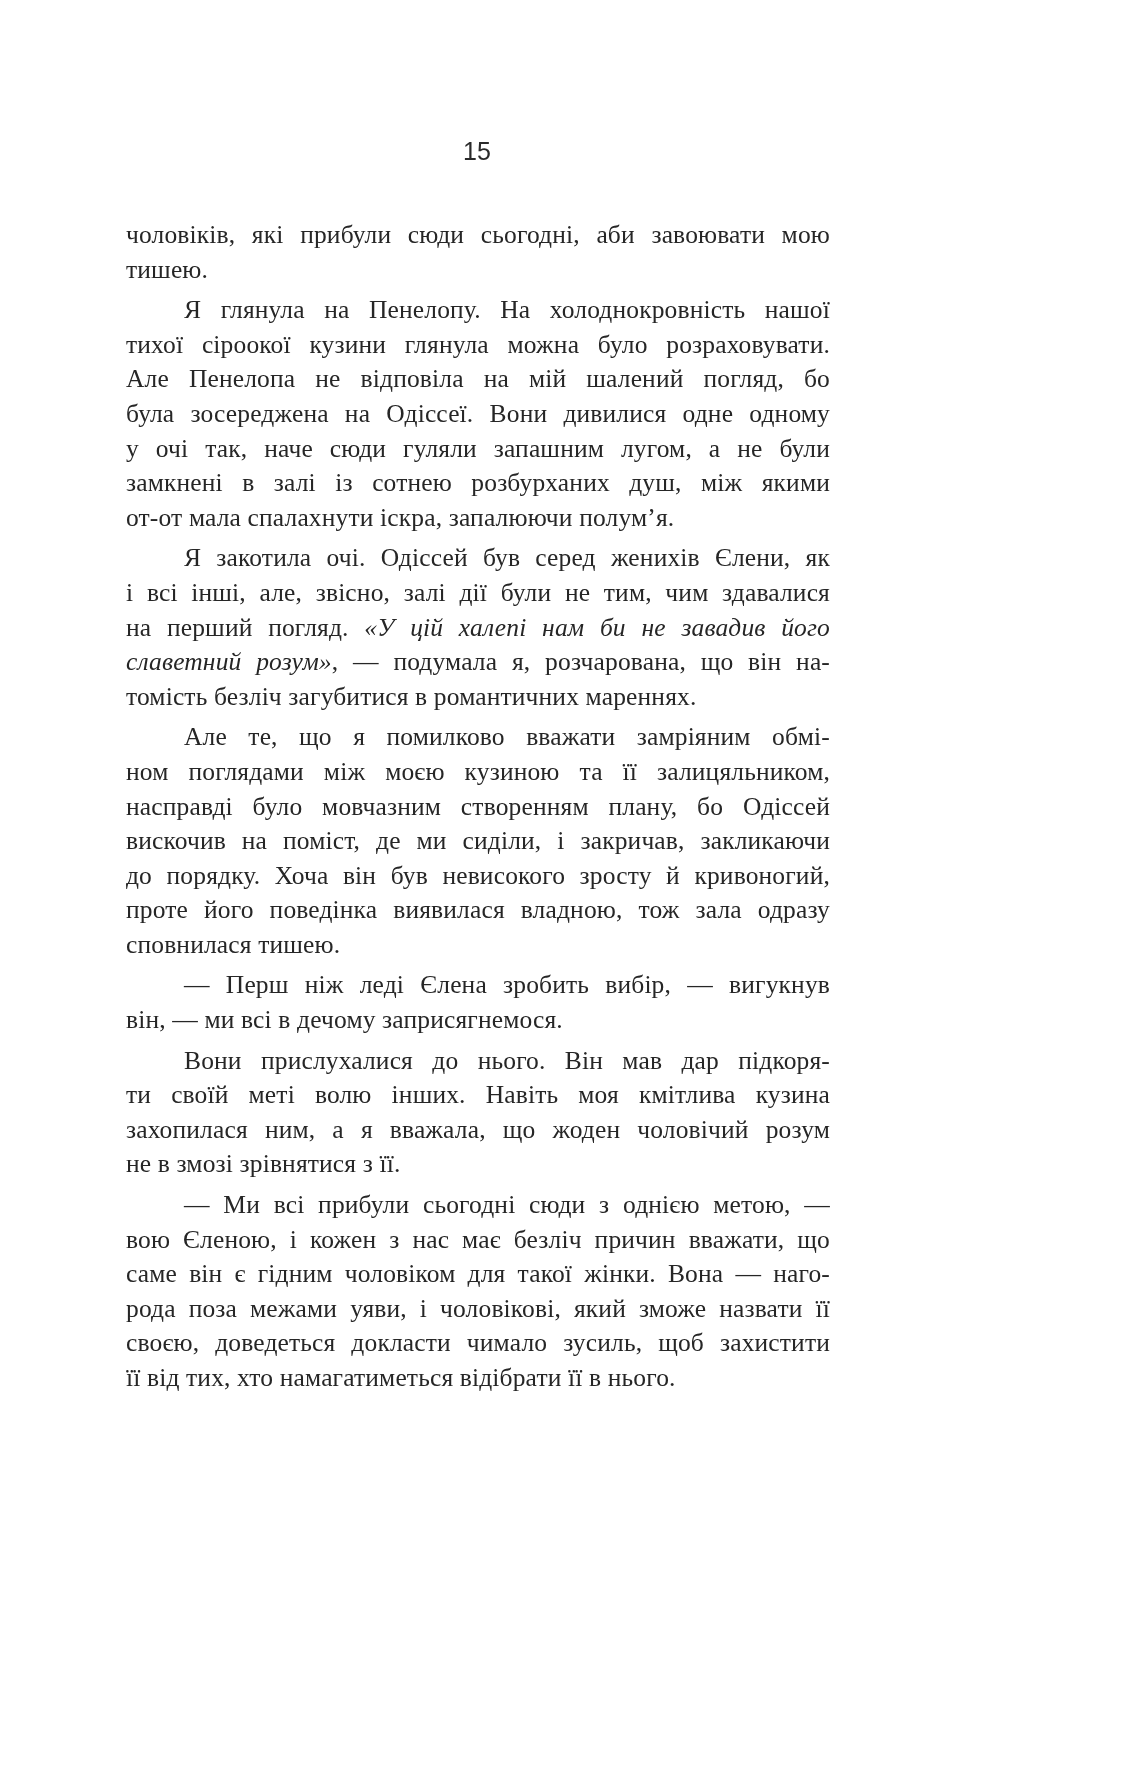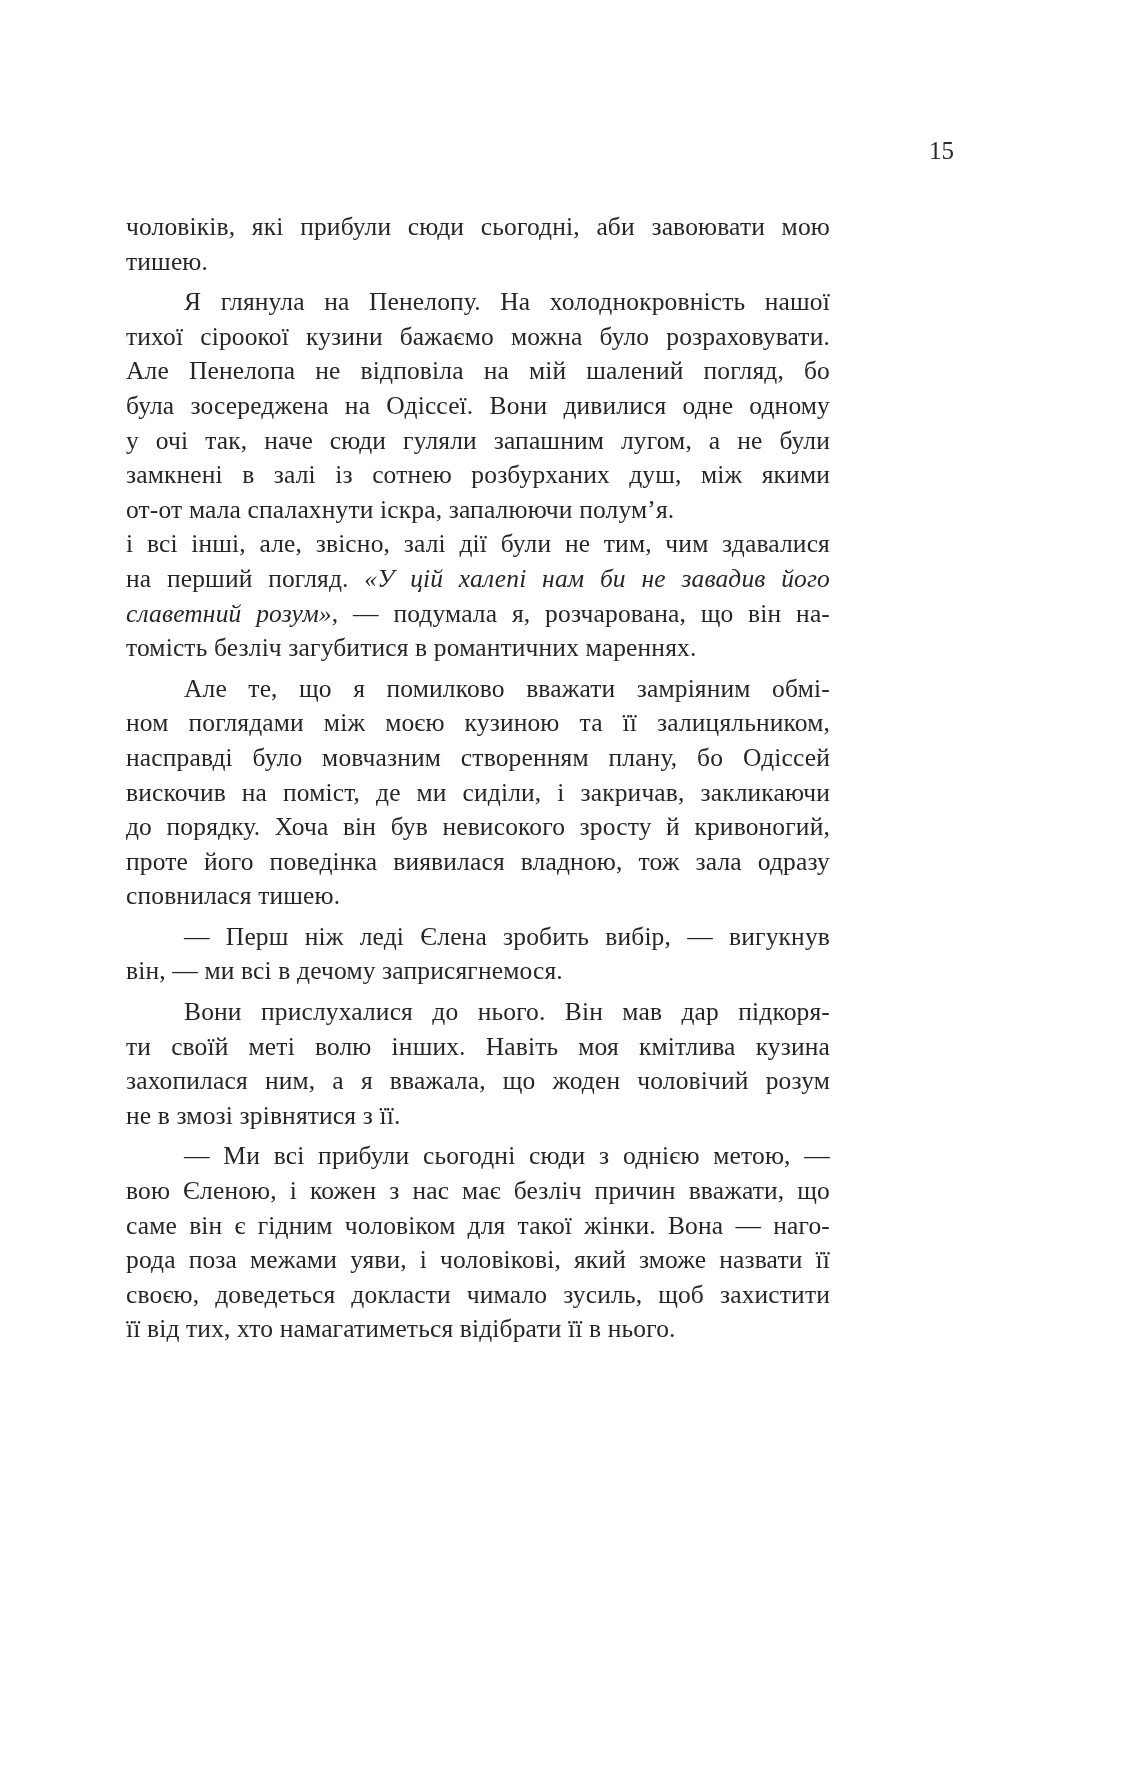--- a/index.html
+++ b/index.html
@@ -21,30 +21,30 @@
       top: 0;
       width: 1142px;
       height: 1772px;
       background: #ffffff;
     }
     .page-number {
       position: absolute;
       top: 136px;
       left: 0;
       width: 954px;
-      text-align: right;
-      font-family: Liberation Serif, serif;
+      text-align: center;
+      font-family: Liberation Sans, sans-serif;
       font-size: 25px;
       line-height: 30px;
       color: #2a2a2a;
     }
     .text-block {
       position: absolute;
       left: 126px;
-      top: 210px;
+      top: 218px;
       width: 704px;
     }
     .line {
       display: block;
       height: 34.6px;
       line-height: 34.6px;
       font-family: "Liberation Serif", serif;
       font-size: 25.5px;
       white-space: nowrap;
       text-align: justify;
@@ -64,26 +64,27 @@
   </style>
 </head>
 <body>
 
 <div class="page">
   <div class="page-number">15</div>
   <div class="text-block" id="text-block">
       <div class="line">чоловіків, які прибули сюди сьогодні, аби завоювати мою</div>
       <div class="line last">тишею.</div>
       <div class="line indent">Я глянула на Пенелопу. На холоднокровність нашої</div>
-      <div class="line">тихої сіроокої кузини бажаємо можна було розраховувати.</div>
+      <div class="line">тихої сіроокої кузини глянула можна було розраховувати.</div>
       <div class="line">Але Пенелопа не відповіла на мій шалений погляд, бо</div>
       <div class="line">була зосереджена на Одіссеї. Вони дивилися одне одному</div>
       <div class="line">у очі так, наче сюди гуляли запашним лугом, а не були</div>
       <div class="line">замкнені в залі із сотнею розбурханих душ, між якими</div>
       <div class="line last">от-от мала спалахнути іскра, запалюючи полум’я.</div>
+      <div class="line indent">Я закотила очі. Одіссей був серед женихів Єлени, як</div>
       <div class="line">і всі інші, але, звісно, залі дії були не тим, чим здавалися</div>
       <div class="line"><span>на перший погляд. </span><span class="it">«У цій халепі нам би не завадив його</span></div>
       <div class="line"><span class="it">славетний розум»</span><span>, — подумала я, розчарована, що він на-</span></div>
       <div class="line last">томість безліч загубитися в романтичних мареннях.</div>
       <div class="line indent">Але те, що я помилково вважати замріяним обмі-</div>
       <div class="line">ном поглядами між моєю кузиною та її залицяльником,</div>
       <div class="line">насправді було мовчазним створенням плану, бо Одіссей</div>
       <div class="line">вискочив на поміст, де ми сиділи, і закричав, закликаючи</div>
       <div class="line">до порядку. Хоча він був невисокого зросту й кривоногий,</div>
       <div class="line">проте його поведінка виявилася владною, тож зала одразу</div>

